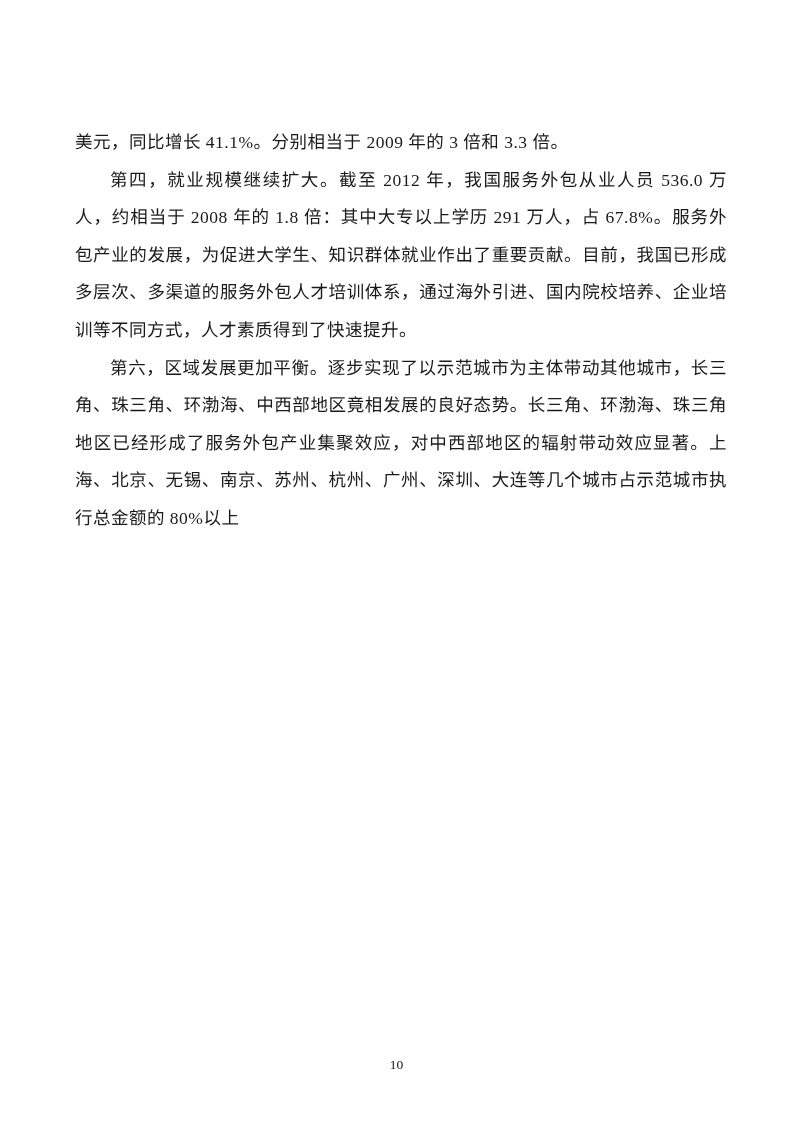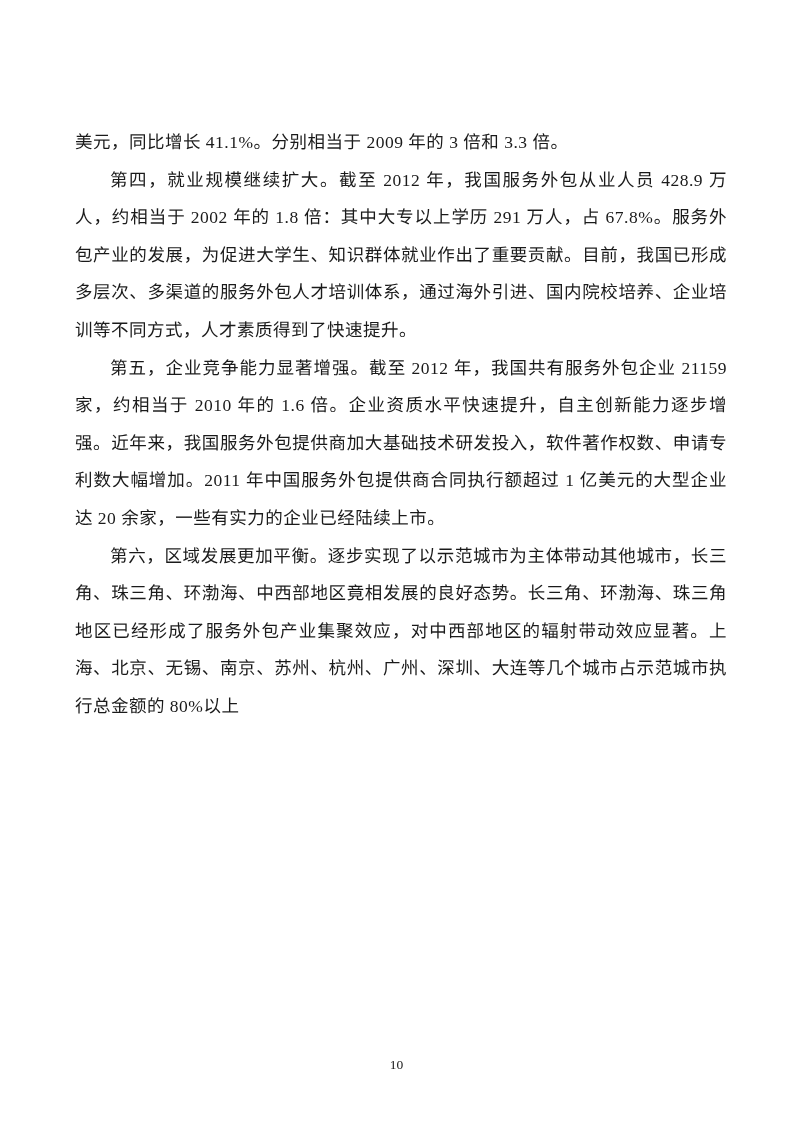--- a/index.html
+++ b/index.html
@@ -41,19 +41,18 @@
     font-family: "Liberation Serif", "DejaVu Serif", serif;
     color: #1a1a1a;
   }
 </style>
 </head>
 <body>
 
 <div class="page">
   <div class="body-text">
     <p class="no-indent">美元，同比增长 41.1%。分别相当于 2009 年的 3 倍和 3.3 倍。</p>
-    <p>第四，就业规模继续扩大。截至 2012 年，我国服务外包从业人员 428.9 万人，约相当于 2002 年的 1.8 倍：其中大专以上学历 291 万人，占 67.8%。服务外包产业的发展，为促进大学生、知识群体就业作出了重要贡献。目前，我国已形成多层次、多渠道的服务外包人才培训体系，通过海外引进、国内院校培养、企业培训等不同方式，人才素质得到了快速提升。</p>
-    <p>第五，企业竞争能力显著增强。截至 2012 年，我国共有服务外包企业 21159 家，约相当于 2010 年的 1.6 倍。企业资质水平快速提升，自主创新能力逐步增强。近年来，我国服务外包提供商加大基础技术研发投入，软件著作权数、申请专利数大幅增加。2011 年中国服务外包提供商合同执行额超过 1 亿美元的大型企业达 20 余家，一些有实力的企业已经陆续上市。</p>
+    <p>第四，就业规模继续扩大。截至 2012 年，我国服务外包从业人员 536.0 万人，约相当于 2008 年的 1.8 倍：其中大专以上学历 291 万人，占 67.8%。服务外包产业的发展，为促进大学生、知识群体就业作出了重要贡献。目前，我国已形成多层次、多渠道的服务外包人才培训体系，通过海外引进、国内院校培养、企业培训等不同方式，人才素质得到了快速提升。</p>
     <p>第六，区域发展更加平衡。逐步实现了以示范城市为主体带动其他城市，长三角、珠三角、环渤海、中西部地区竟相发展的良好态势。长三角、环渤海、珠三角地区已经形成了服务外包产业集聚效应，对中西部地区的辐射带动效应显著。上海、北京、无锡、南京、苏州、杭州、广州、深圳、大连等几个城市占示范城市执行总金额的 80%以上</p>
 
   </div>
   <div class="page-footer">10</div>
 </div>
 
 </body></html>

